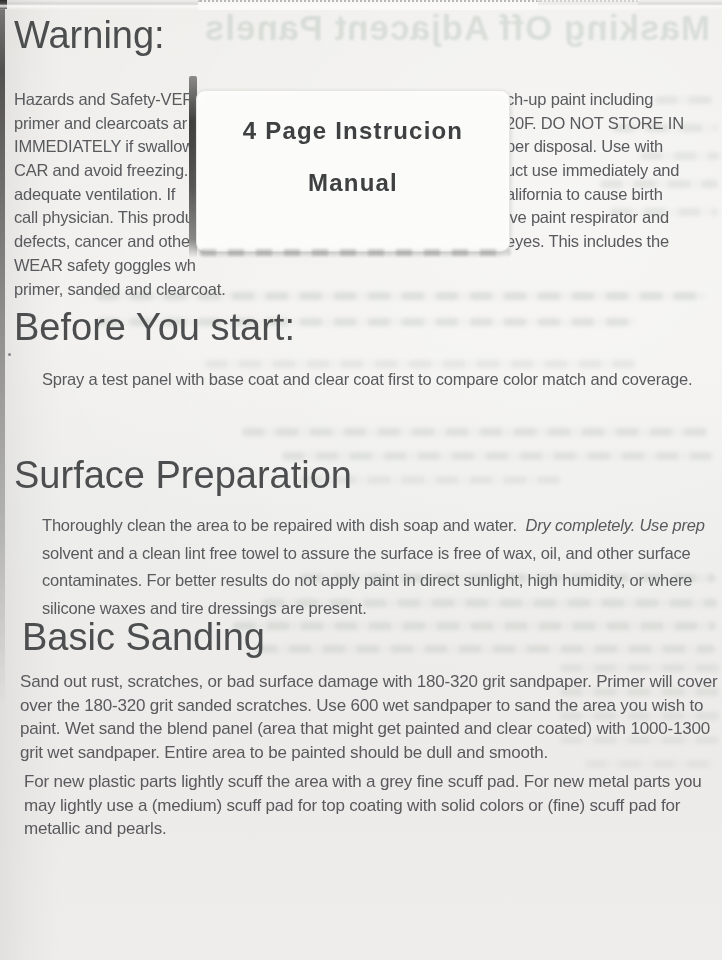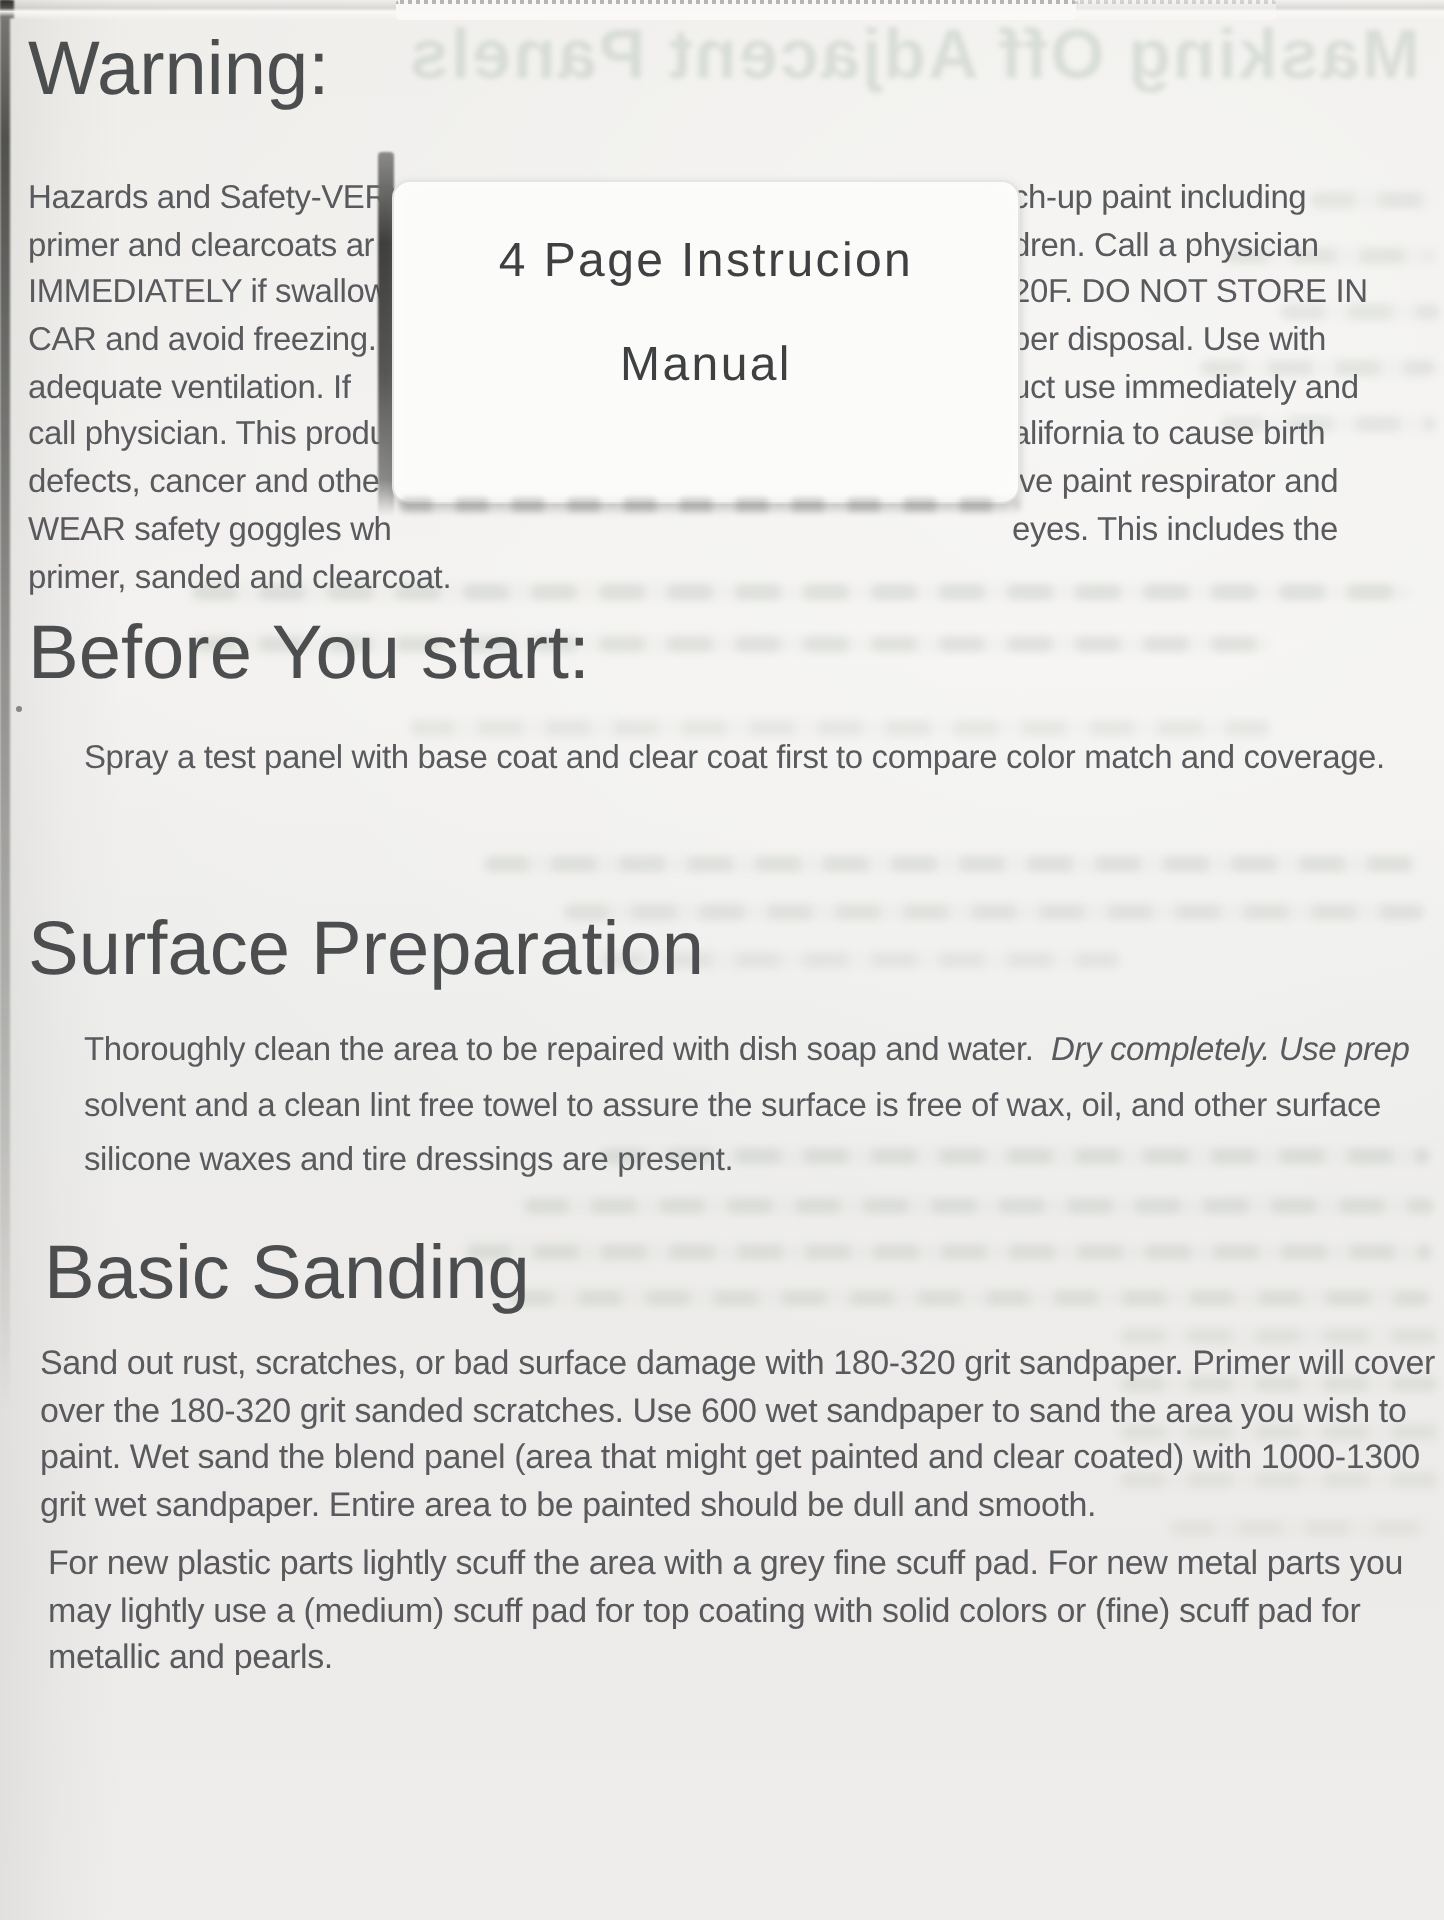--- a/index.html
+++ b/index.html
@@ -71,21 +71,21 @@
   }
   .label {
     position:absolute; left:196px; top:90px; width:312px; height:160px;
     background:#fbfbfa;
     border:1px solid #e6e5e2;
     border-radius:9px;
     box-shadow:0 2px 5px rgba(110,108,105,0.30), inset 0 0 14px rgba(255,255,255,0.7);
   }
   .label .l1, .label .l2 {
     position:absolute; left:0; width:100%; text-align:center;
-    font-weight:400; font-size:24px; letter-spacing:1.2px; color:#3f4041;
+    font-weight:700; font-size:24px; letter-spacing:1.2px; color:#3f4041;
     white-space:pre;
   }
   .label .l1 { top:26px; }
   .label .l2 { top:78px; }
   .label-smudge {
     position:absolute; left:200px; top:249px; width:310px; height:7px;
     background:repeating-linear-gradient(90deg,
       rgba(118,120,118,0.38) 0 16px, rgba(118,120,118,0.08) 16px 28px);
     filter:blur(1.5px); border-radius:3px;
   }
@@ -144,21 +144,20 @@
   <div>CAR and avoid freezing.</div>
   <div>adequate ventilation. If</div>
   <div>call physician. This produ</div>
   <div>defects, cancer and othe</div>
   <div>WEAR safety goggles wh</div>
   <div>primer, sanded and clearcoat.</div>
 </div>
 
 <div class="col lh24" style="left:506px;top:88px">
   <div>ch-up paint including</div>
-  <div>dren. Call a physician</div>
   <div>20F. DO NOT STORE IN</div>
   <div>per disposal. Use with</div>
   <div>uct use immediately and</div>
   <div>alifornia to cause birth</div>
   <div>ive paint respirator and</div>
   <div>eyes. This includes the</div>
 </div>
 
 <div class="perf" style="left:198px;width:340px"></div>
 <div class="perf" style="left:538px;width:100px;opacity:.5"></div>
@@ -172,20 +171,21 @@
 <h1 class="h" style="left:14px;top:306px">Before You start:</h1>
 <div class="stray-dot" style="left:8px;top:353px"></div>
 <div class="col lh27" style="left:14px;top:366px">
   <div>Spray a test panel with base coat and clear coat first to compare color match and coverage.</div>
 </div>
 
 <h1 class="h" style="left:14px;top:454px">Surface Preparation</h1>
 <div class="col lh27" style="left:14px;top:512px">
   <div><span>Thoroughly clean the area to be repaired with dish soap and water.  </span><span class="ital">Dry completely. Use prep</span></div>
   <div>solvent and a clean lint free towel to assure the surface is free of wax, oil, and other surface</div>
+  <div>contaminates. For better results do not apply paint in direct sunlight, high humidity, or where</div>
   <div>silicone waxes and tire dressings are present.</div>
 </div>
 
 <h1 class="h" style="left:22px;top:616px">Basic Sanding</h1>
 <div class="col lh23" style="left:20px;top:670px">
   <div>Sand out rust, scratches, or bad surface damage with 180-320 grit sandpaper. Primer will cover</div>
   <div>over the 180-320 grit sanded scratches. Use 600 wet sandpaper to sand the area you wish to</div>
   <div>paint. Wet sand the blend panel (area that might get painted and clear coated) with 1000-1300</div>
   <div>grit wet sandpaper. Entire area to be painted should be dull and smooth.</div>
 </div>

